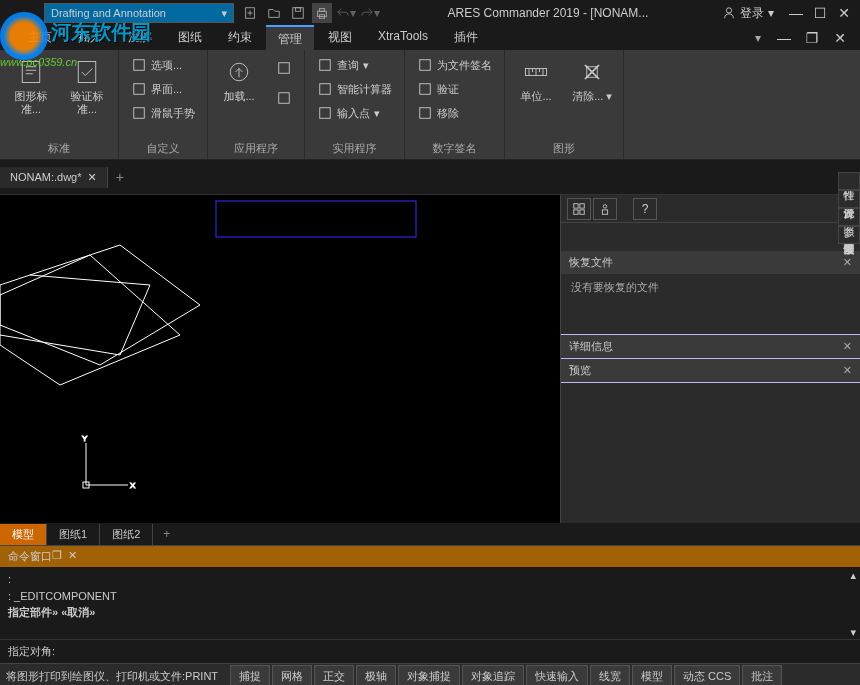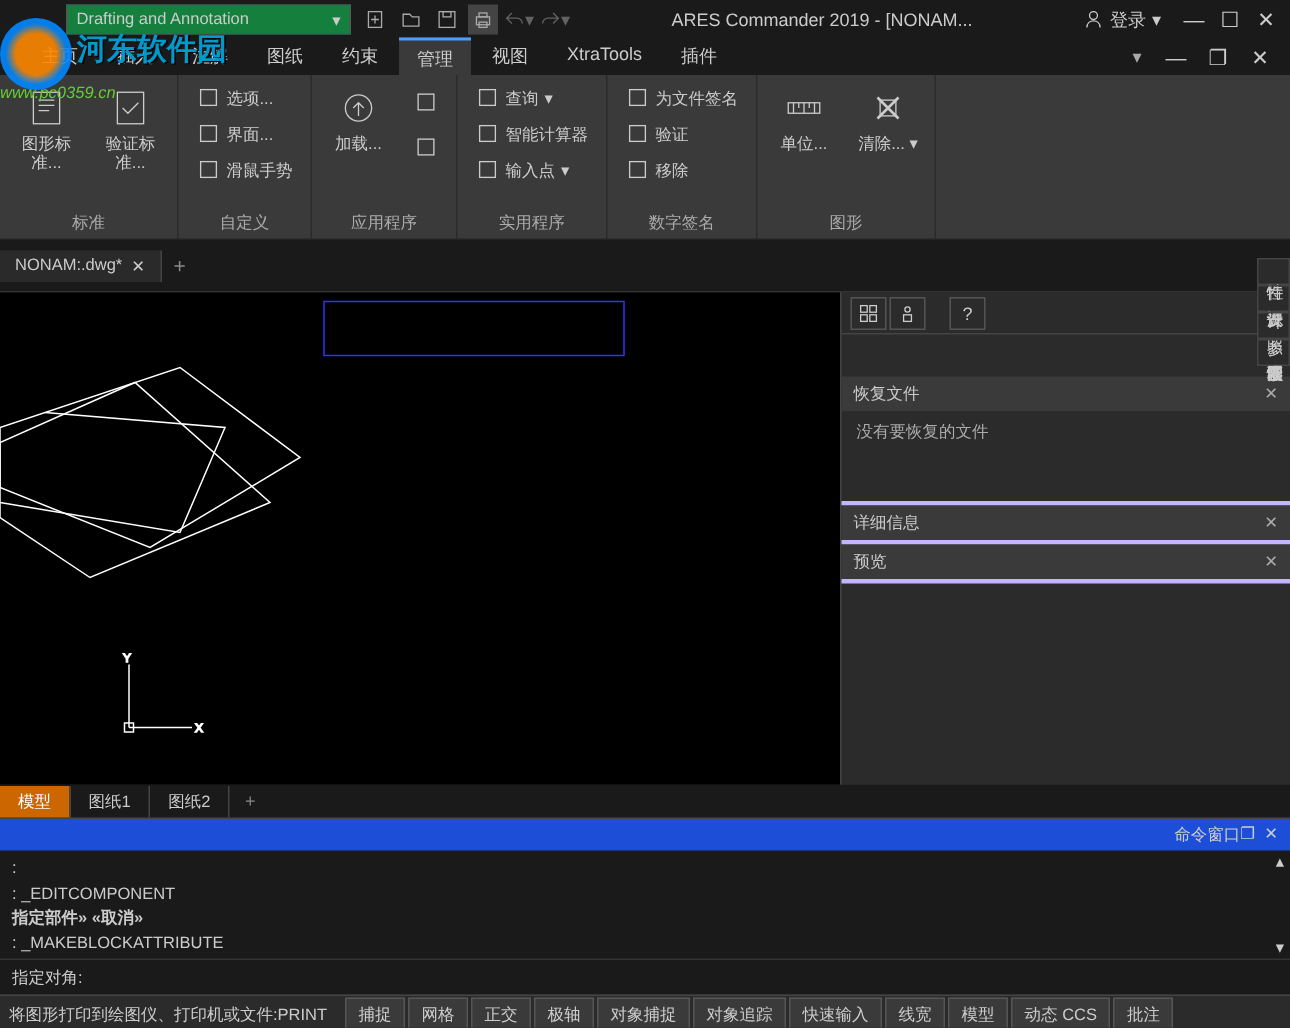--- a/index.html
+++ b/index.html
@@ -2,21 +2,21 @@
 <html><head>
 <meta charset="utf-8">
 <style>
 * { margin: 0; padding: 0; box-sizing: border-box; font-family: "Microsoft YaHei", sans-serif; }
 body { background: #2b2b2b; color: #ccc; font-size: 12px; width: 860px; height: 685px; overflow: hidden; position: relative; }
 .titlebar { height: 26px; background: #1a1a1a; display: flex; align-items: center; padding: 0 4px; }
 .watermark { position: absolute; top: 12px; left: 0; z-index: 100; pointer-events: none; }
 .watermark-logo { width: 48px; height: 48px; background: radial-gradient(#ff8800 40%, #0088ff 60%); border-radius: 50%; display: inline-block; vertical-align: middle; opacity: 0.9; }
 .watermark-text { font-size: 20px; font-weight: bold; color: #0099cc; text-shadow: 1px 1px 0 #000; }
 .watermark-url { font-size: 11px; color: #66cc33; display: block; margin-top: -4px; font-style: italic; }
-.workspace-dd { background: #15803d; border: 1px solid #555; padding: 2px 6px; width: 190px; height: 20px; font-size: 11px; margin-left: 40px; color: #ccc; display: flex; align-items: center; justify-content: space-between; }
+.workspace-dd { background: #0369a1; border: 1px solid #555; padding: 2px 6px; width: 190px; height: 20px; font-size: 11px; margin-left: 40px; color: #ccc; display: flex; align-items: center; justify-content: space-between; }
 .title-icons { display: flex; gap: 4px; margin-left: 6px; }
 .icon-btn { width: 20px; height: 20px; display: flex; align-items: center; justify-content: center; cursor: pointer; color: #aaa; }
 .icon-btn svg { width: 14px; height: 14px; }
 .title-text { flex: 1; text-align: center; color: #ccc; font-size: 12px; }
 .title-right { display: flex; align-items: center; gap: 4px; }
 .login { color: #ccc; font-size: 12px; padding: 0 6px; display: flex; align-items: center; gap: 4px; }
 .win-controls { display: flex; }
 .win-btn { width: 24px; height: 20px; display: flex; align-items: center; justify-content: center; cursor: pointer; color: #ccc; font-size: 14px; }
 .menubar { height: 24px; background: #1a1a1a; display: flex; align-items: center; padding: 0 8px; }
 .menu-tabs { display: flex; gap: 2px; margin-left: 8px; }
@@ -38,32 +38,32 @@
 .doc-tab-close { cursor: pointer; }
 .doc-tab-add { width: 24px; text-align: center; cursor: pointer; color: #888; font-size: 14px; }
 .main { display: flex; height: 328px; }
 .canvas-area { flex: 1; background: #000; position: relative; }
 .canvas-drawing { position: absolute; top: 0; left: 0; }
 .ucs { position: absolute; bottom: 28px; left: 78px; }
 .panel-area { width: 300px; background: #2b2b2b; border-left: 1px solid #444; display: flex; flex-direction: column; }
 .panel-toolbar { height: 28px; display: flex; align-items: center; padding: 0 6px; gap: 2px; border-bottom: 1px solid #444; }
 .panel-tool-btn { width: 24px; height: 22px; border: 1px solid #555; display: flex; align-items: center; justify-content: center; cursor: pointer; }
 .panel-close-pin { margin-left: auto; display: flex; gap: 2px; }
-.panel-section { border-bottom: 3px solid #c4b5fd; }
+.panel-section { border-bottom: 1px solid #c4b5fd; }
 .panel-section-header { background: #3a3a3a; padding: 4px 8px; font-size: 11px; color: #ccc; display: flex; justify-content: space-between; align-items: center; }
 .panel-section-close { cursor: pointer; color: #aaa; }
 .panel-section-body { padding: 6px 10px; font-size: 11px; color: #aaa; min-height: 60px; }
 .side-tabs { position: absolute; right: 0; top: 172px; width: 22px; background: #2b2b2b; display: flex; flex-direction: column; }
 .side-tab { writing-mode: vertical-rl; padding: 8px 3px; font-size: 11px; color: #ccc; border: 1px solid #444; cursor: pointer; text-align: center; }
 .layout-tabs { height: 22px; background: #1a1a1a; display: flex; align-items: center; }
 .layout-tab { padding: 3px 12px; font-size: 11px; color: #ccc; border-right: 1px solid #444; cursor: pointer; }
 .layout-tab.active { background: #cc6600; color: #fff; }
 .layout-tab-add { padding: 3px 10px; cursor: pointer; color: #888; }
 .cmd-area { background: #1a1a1a; border-top: 1px solid #444; }
-.cmd-title { padding: 3px 8px; font-size: 11px; color: #ccc; background: #1d4ed8; display: flex; justify-content: flex-end; }
+.cmd-title { padding: 3px 8px; font-size: 11px; color: #ccc; background: #a16207; display: flex; justify-content: flex-start; }
 .cmd-title-right { display: flex; gap: 6px; }
 .cmd-history { padding: 4px 8px; font-size: 11px; color: #ccc; line-height: 1.5; height: 72px; overflow: hidden; position: relative; }
 .cmd-history .bold { font-weight: bold; }
 .cmd-input-line { padding: 4px 8px; font-size: 11px; color: #ccc; border-top: 1px solid #333; }
 .cmd-scroll { position: absolute; right: 4px; top: 0; display: flex; flex-direction: column; gap: 40px; }
 .status-bar { height: 26px; background: #2b2b2b; border-top: 1px solid #444; display: flex; align-items: center; padding: 0 6px; gap: 4px; }
 .status-hint { font-size: 11px; color: #ccc; margin-right: 8px; }
 .status-btns { display: flex; gap: 2px; }
 .status-btn { padding: 3px 8px; font-size: 11px; color: #ccc; border: 1px solid #555; background: #3a3a3a; cursor: pointer; }
 svg { stroke: currentColor; fill: none; }
@@ -425,21 +425,20 @@
     <span>命令窗口</span>
     <span class="cmd-title-right">
       <span>❐</span>
       <span>✕</span>
     </span>
   </div>
   <div class="cmd-history">
     <div>:</div>
     <div>: _EDITCOMPONENT</div>
     <div><span class="bold">指定部件» «取消»</span></div>
-    <div>: _MAKEBLOCKATTRIBUTE</div>
     <div class="cmd-scroll">
       <span>▴</span>
       <span>▾</span>
     </div>
   </div>
   <div class="cmd-input-line">
     <span>指定对角:</span>
   </div>
 </div>
 

